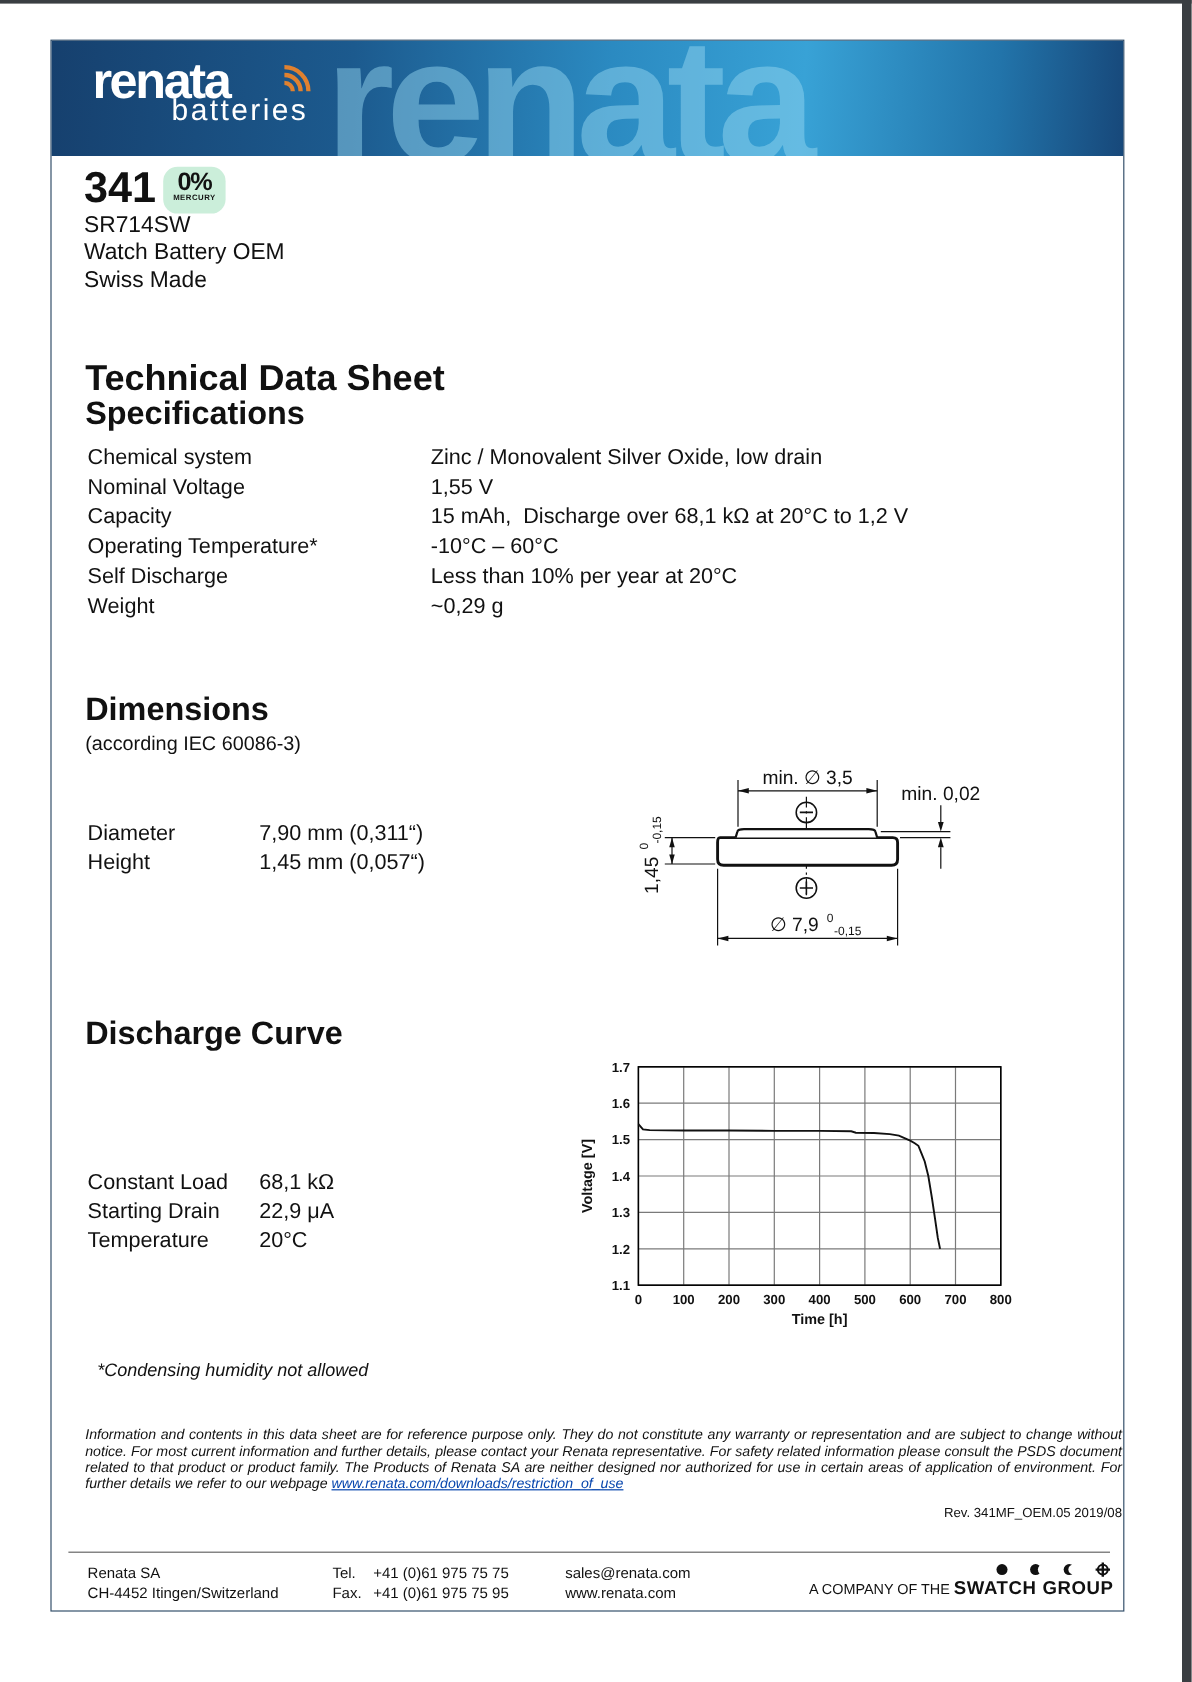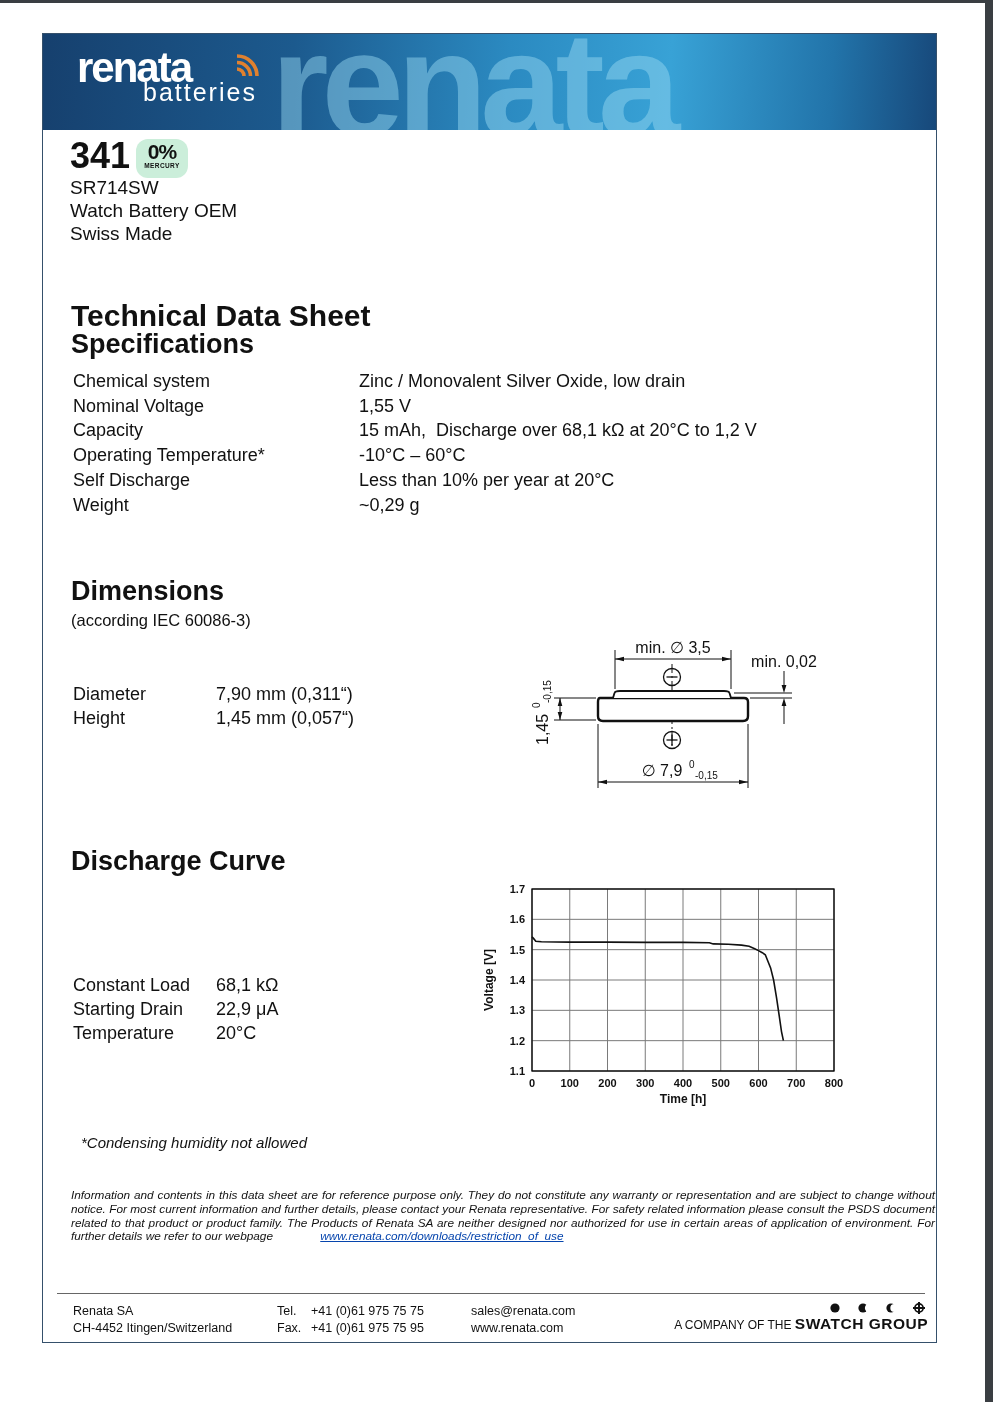--- a/index.html
+++ b/index.html
@@ -49,21 +49,21 @@
 
   
   .chart { position:absolute; left:436px; top:847px; }
   .chart .tick { font-size:11px; font-weight:700; fill:#111; }
   .chart .axis-title { font-size:12px; font-weight:700; fill:#111; }
 
   
   .footnote { position:absolute; left:38px; top:1100px; font-size:15px; font-style:italic; }
   .disclaimer { position:absolute; left:28px; top:1155px; width:864px; font-size:11.8px;
                 font-style:italic; line-height:13.8px; text-align:justify; }
-  .disclaimer a { color:#0645ad;margin-left:44px; }
+  .disclaimer a { color:#0645ad; }
   .rev { position:absolute; left:28px; top:1221px; width:864px; text-align:right; font-size:11px; }
   .foot-rule { position:absolute; left:14px; top:1259px; width:868px; height:0;
                border-top:1px solid #666; }
 
   
   .foot { position:absolute; font-size:12.5px; line-height:16.5px; }
   .foot .lab { display:inline-block; width:34px; }
   .swatch { position:absolute; right:8px; top:1281px; white-space:nowrap;text-align:right; }
   .swatch .pre { font-size:12px; }
   .swatch .grp { font-size:15.5px; font-weight:700; letter-spacing:.5px; }
@@ -208,20 +208,21 @@
         <text x="46" y="42.333333333333314" text-anchor="end" class="tick">1.6</text>
         <text x="46" y="12" text-anchor="end" class="tick">1.7</text>
         <polyline points="53.0,55.9 54.5,57.4 56.8,60.2 62.4,60.8 90.8,61.1 128.5,61.1 166.3,61.4 204.0,61.4 230.4,61.7 234.2,62.9 249.3,63.2 262.5,64.1 270.1,65.3 275.7,67.8 279.5,69.6 283.3,71.7 286.3,73.8 288.9,80.2 291.6,86.9 294.6,99.0 297.6,117.2 300.3,135.4 302.5,150.6 304.4,159.7" fill="none" stroke="#111" stroke-width="1.6"></polyline>
         <text x="204" y="222" text-anchor="middle" class="axis-title">Time [h]</text>
         <text x="14" y="99" text-anchor="middle" class="axis-title" transform="rotate(-90 14 99)">Voltage [V]</text>
       </svg>
   </div>
 
   <div class="footnote">*Condensing humidity not allowed</div>
   <div class="disclaimer"><span>Information and contents in this data sheet are for reference purpose only. They do not constitute any warranty or representation and are subject to change without notice. For most current information and further details, please contact your Renata representative. For safety related information please consult the PSDS document related to that product or product family. The Products of Renata SA are neither designed nor authorized for use in certain areas of application of environment. For further details we refer to our webpage </span><a href="#">www.renata.com/downloads/restriction_of_use</a></div>
+  <div class="rev">Rev. 341MF_OEM.05  2019/08</div>
 
   <div class="foot-rule"></div>
 
   <div class="foot" style="left:30px; top:1269px">
     <div>Renata SA</div>
     <div>CH-4452 Itingen/Switzerland</div>
   </div>
   <div class="foot" style="left:234px; top:1269px">
     <div><span class="lab">Tel.</span><span>+41 (0)61 975 75 75</span></div>
     <div><span class="lab">Fax.</span><span>+41 (0)61 975 75 95</span></div>

